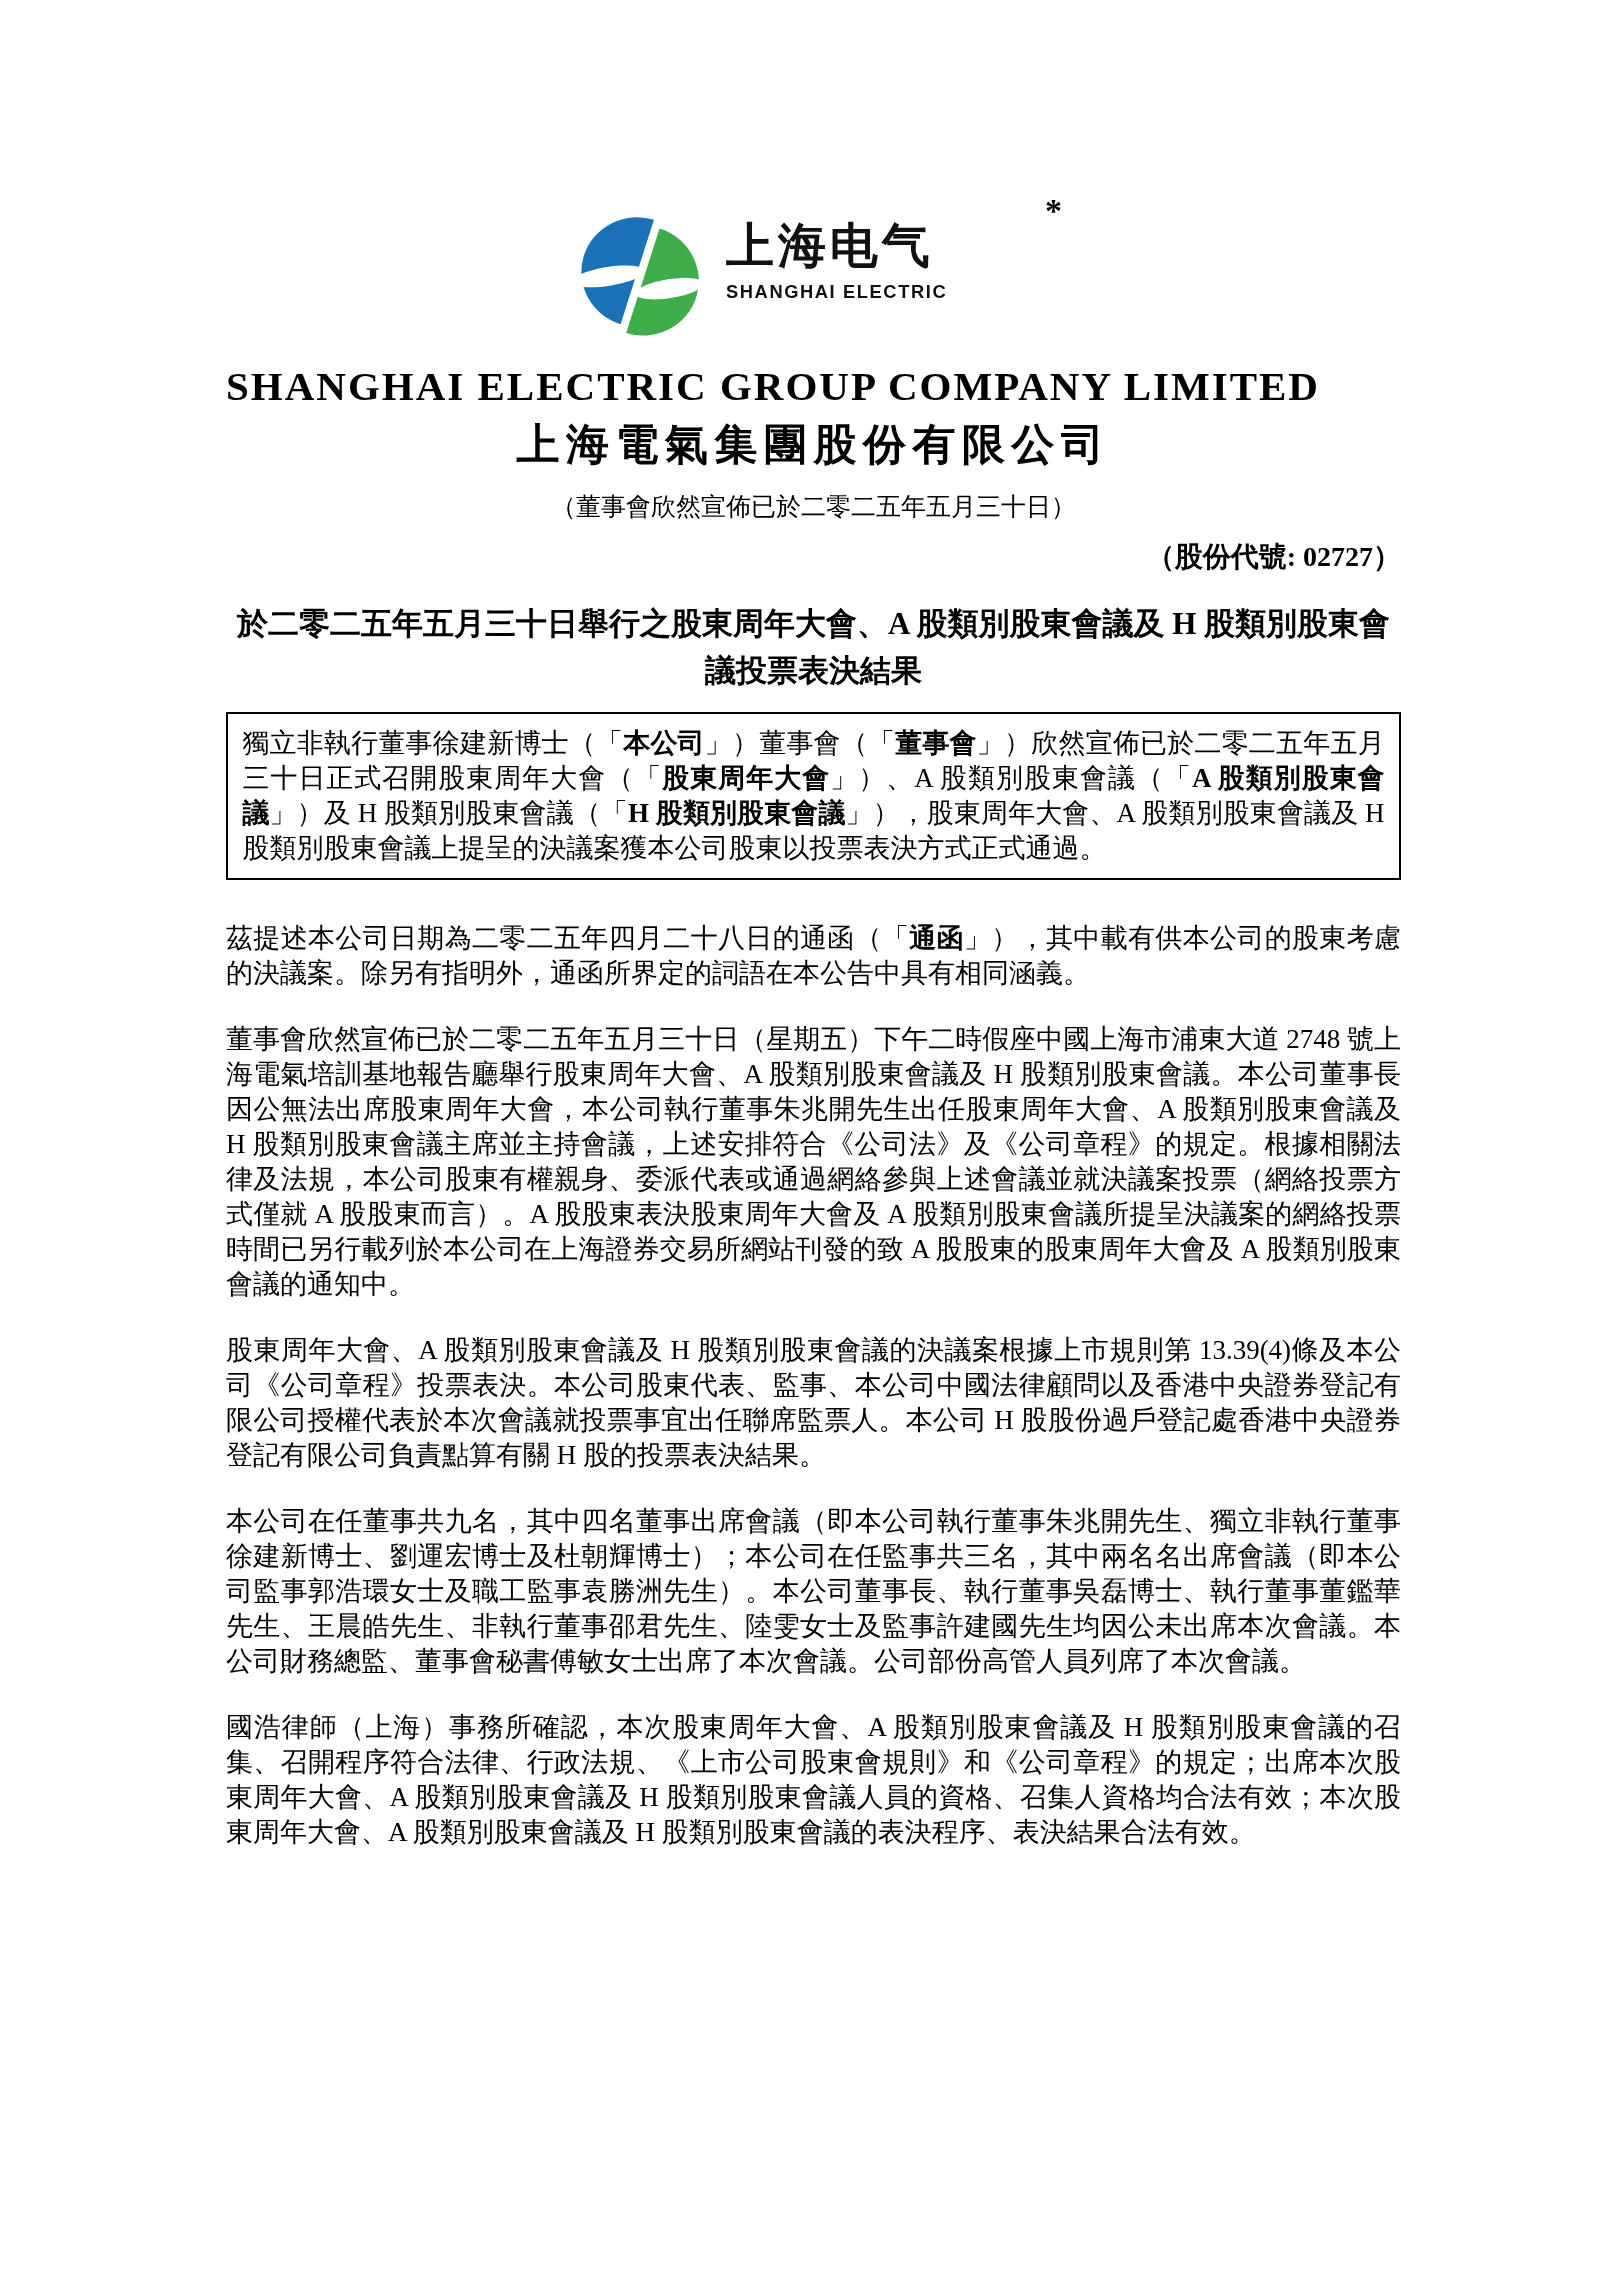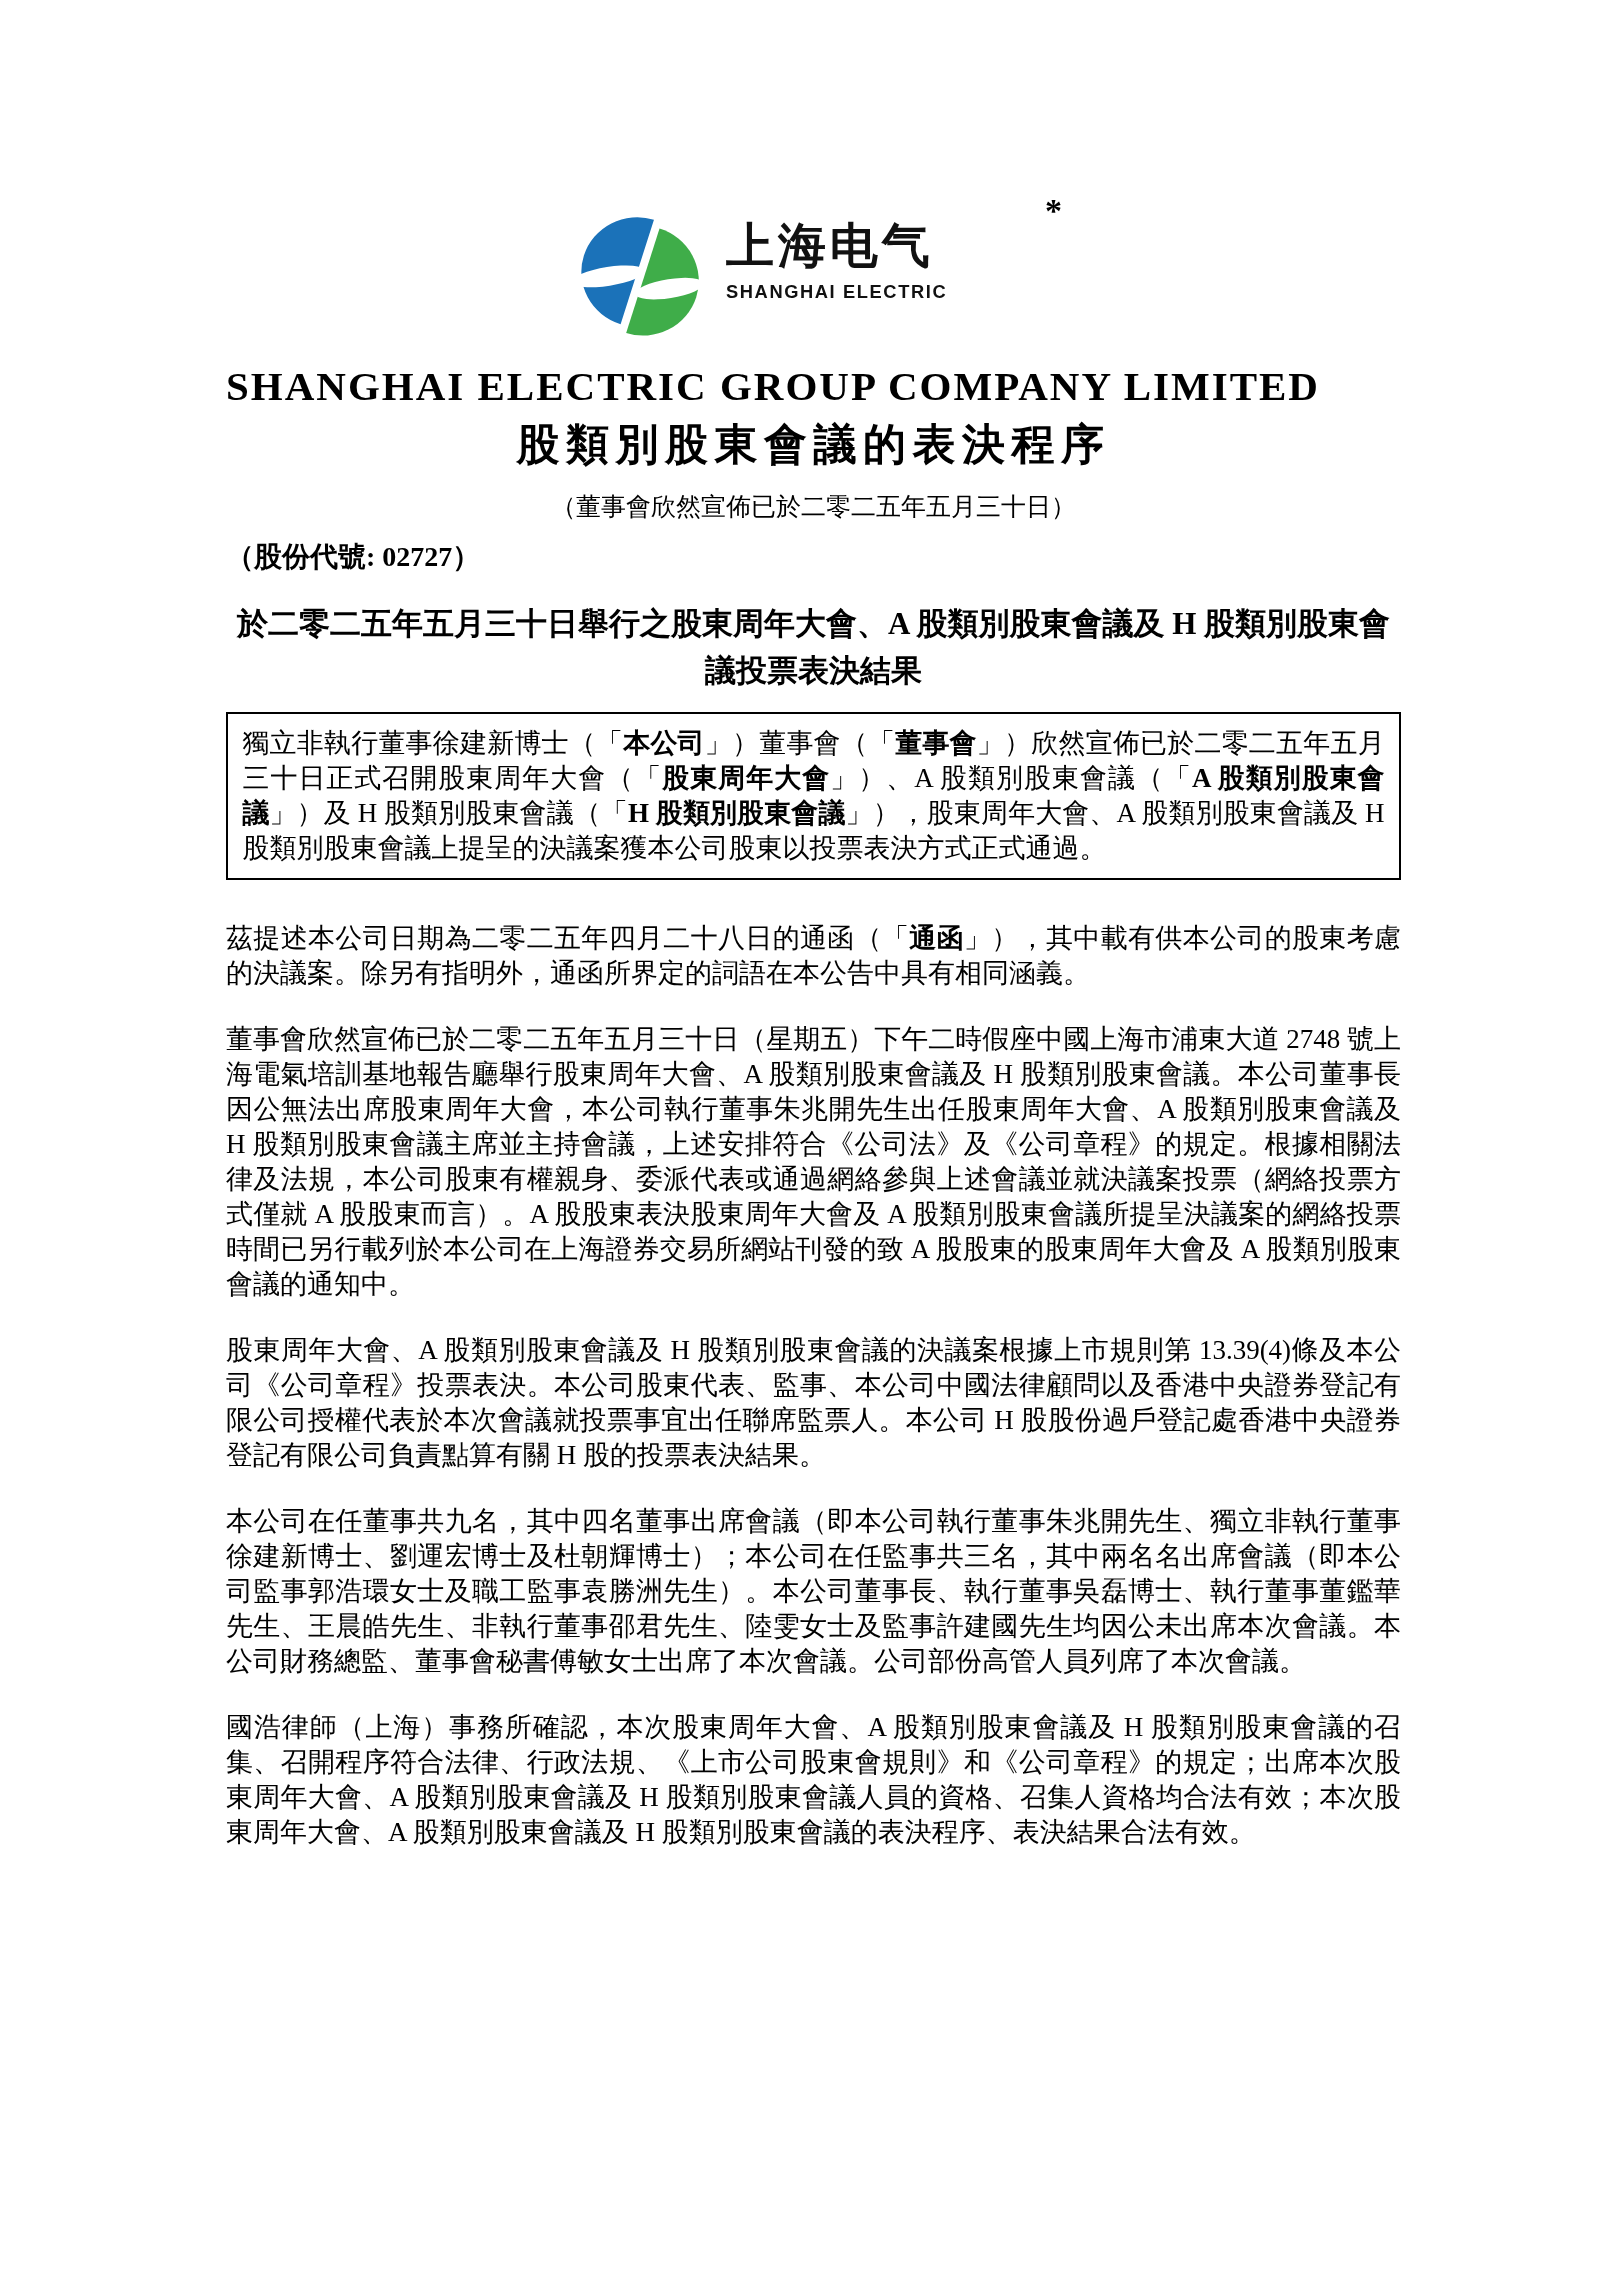--- a/index.html
+++ b/index.html
@@ -77,21 +77,21 @@
     letter-spacing: 6.5px;
     white-space: nowrap;
   }
   .inc {
     margin-top: 15.7px;
     text-align: center;
     font-size: 25px;
   }
   .code {
     margin-top: 15.7px;
-    text-align: left;
+    text-align: right;
     font-size: 28px;
     font-weight: bold;
   }
   .ann-title {
     margin-top: 23.6px;
     text-align: center;
     font-size: 31px;
     font-weight: bold;
     line-height: 47px;
   }
@@ -129,21 +129,21 @@
       <div class="logo-text">
         <div class="logo-cn">上海电气</div>
         <div class="logo-en">SHANGHAI ELECTRIC</div>
       </div>
     </div>
     <span class="logo-star">*</span>
   </div>
 
   <h1 class="co-en">SHANGHAI ELECTRIC GROUP COMPANY LIMITED</h1>
 
-  <h2 class="co-zh">股類別股東會議的表決程序</h2>
+  <h2 class="co-zh">上海電氣集團股份有限公司</h2>
 
   <p class="inc">（董事會欣然宣佈已於二零二五年五月三十日）</p>
 
   <p class="code">（股份代號: 02727）</p>
 
   <h3 class="ann-title">於二零二五年五月三十日舉行之股東周年大會、A 股類別股東會議及 H 股類別股東會議投票表決結果</h3>
 
   <div class="box"><span>獨立非執行董事徐建新博士（「</span><span class="b">本公司</span><span>」）董事會（「</span><span class="b">董事會</span><span>」）欣然宣佈已於二零二五年五月三十日正式召開股東周年大會（「</span><span class="b">股東周年大會</span><span>」）、A 股類別股東會議（「</span><span class="b">A 股類別股東會議</span><span>」）及 H 股類別股東會議（「</span><span class="b">H 股類別股東會議</span><span>」），股東周年大會、A 股類別股東會議及 H 股類別股東會議上提呈的決議案獲本公司股東以投票表決方式正式通過。</span></div>
 
   <p class="body-para first"><span>茲提述本公司日期為二零二五年四月二十八日的通函（「</span><span class="b">通函</span><span>」），其中載有供本公司的股東考慮的決議案。除另有指明外，通函所界定的詞語在本公告中具有相同涵義。</span></p>

